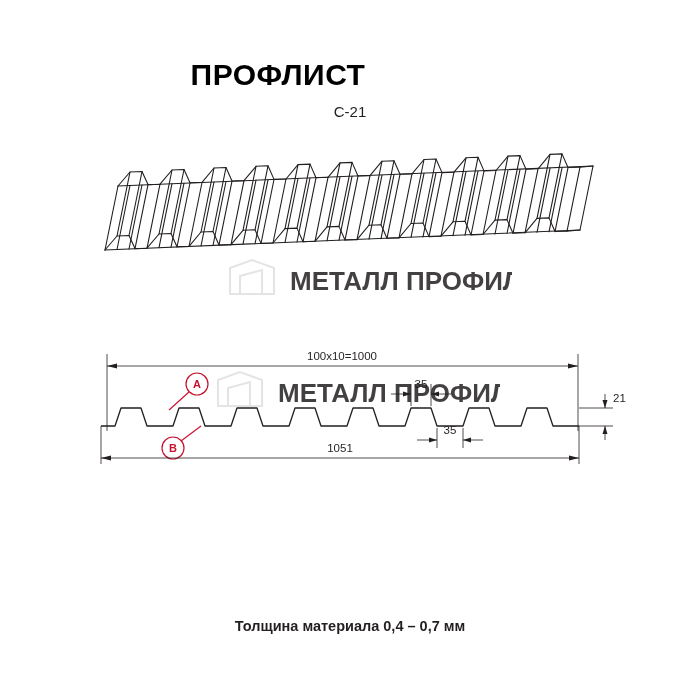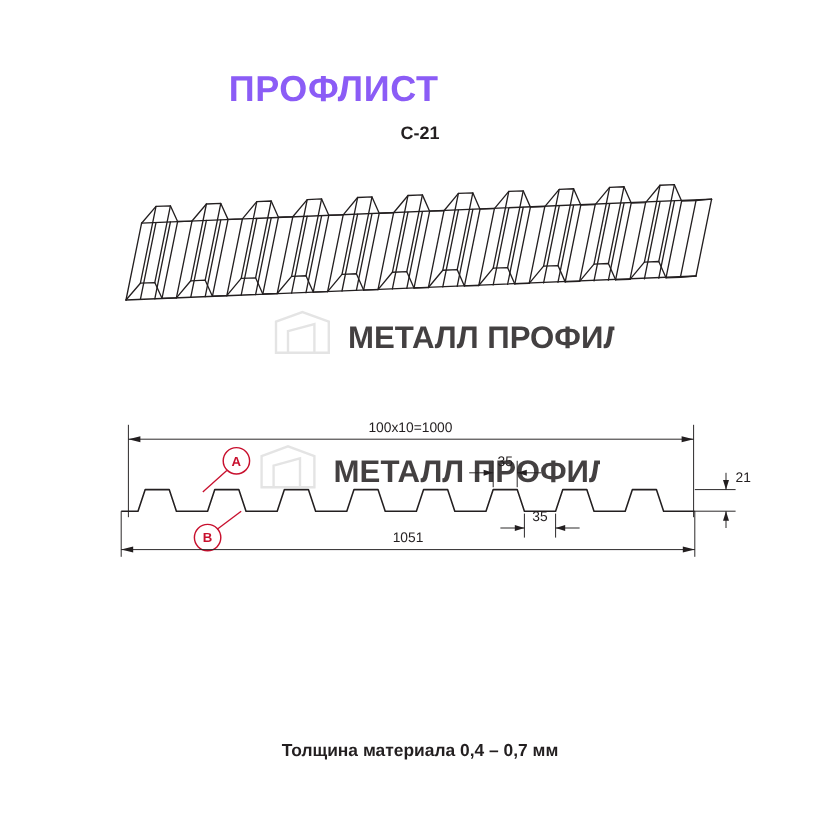--- a/index.html
+++ b/index.html
@@ -22,30 +22,30 @@
   }
   .title {
     position: absolute;
     top: 58px;
     left: 0;
     width: 556px;
     text-align: center;
     font-size: 30px;
     font-weight: bold;
     letter-spacing: 0.5px;
-    color: #8b5cf6;
+    color: #000000;
   }
   .subtitle {
     position: absolute;
     top: 103px;
     left: 0;
     width: 700px;
     text-align: center;
     font-size: 15px;
-    font-weight: bold;
+    font-weight: normal;
     color: #231f20;
   }
   .iso-wrap {
     position: absolute;
     top: 150px;
     left: 85px;
     width: 540px;
     height: 120px;
   }
   .watermark {

